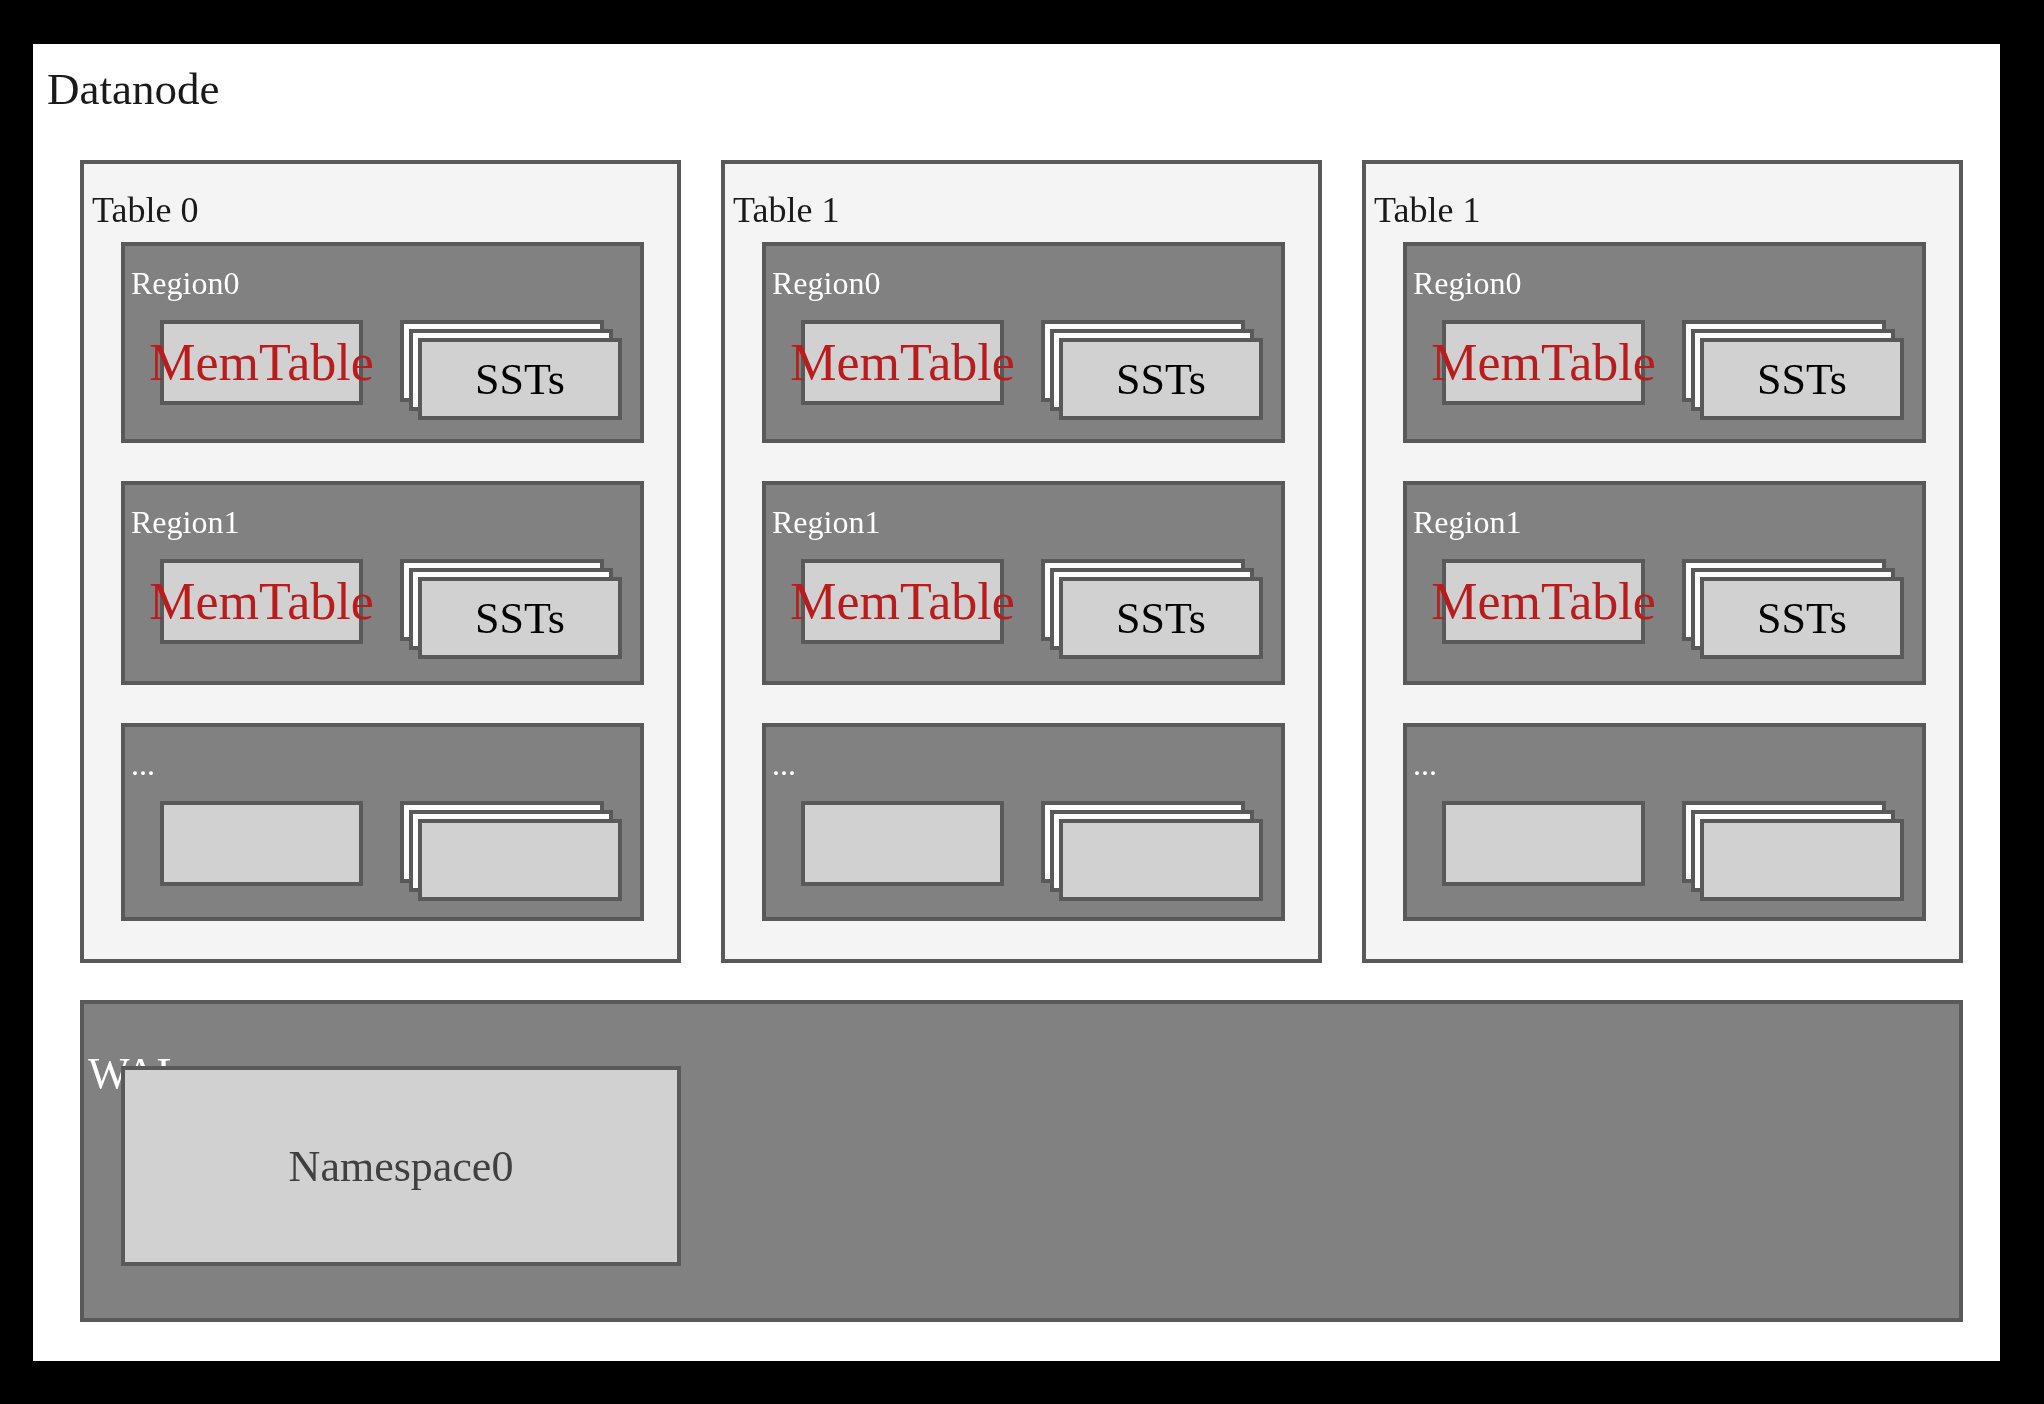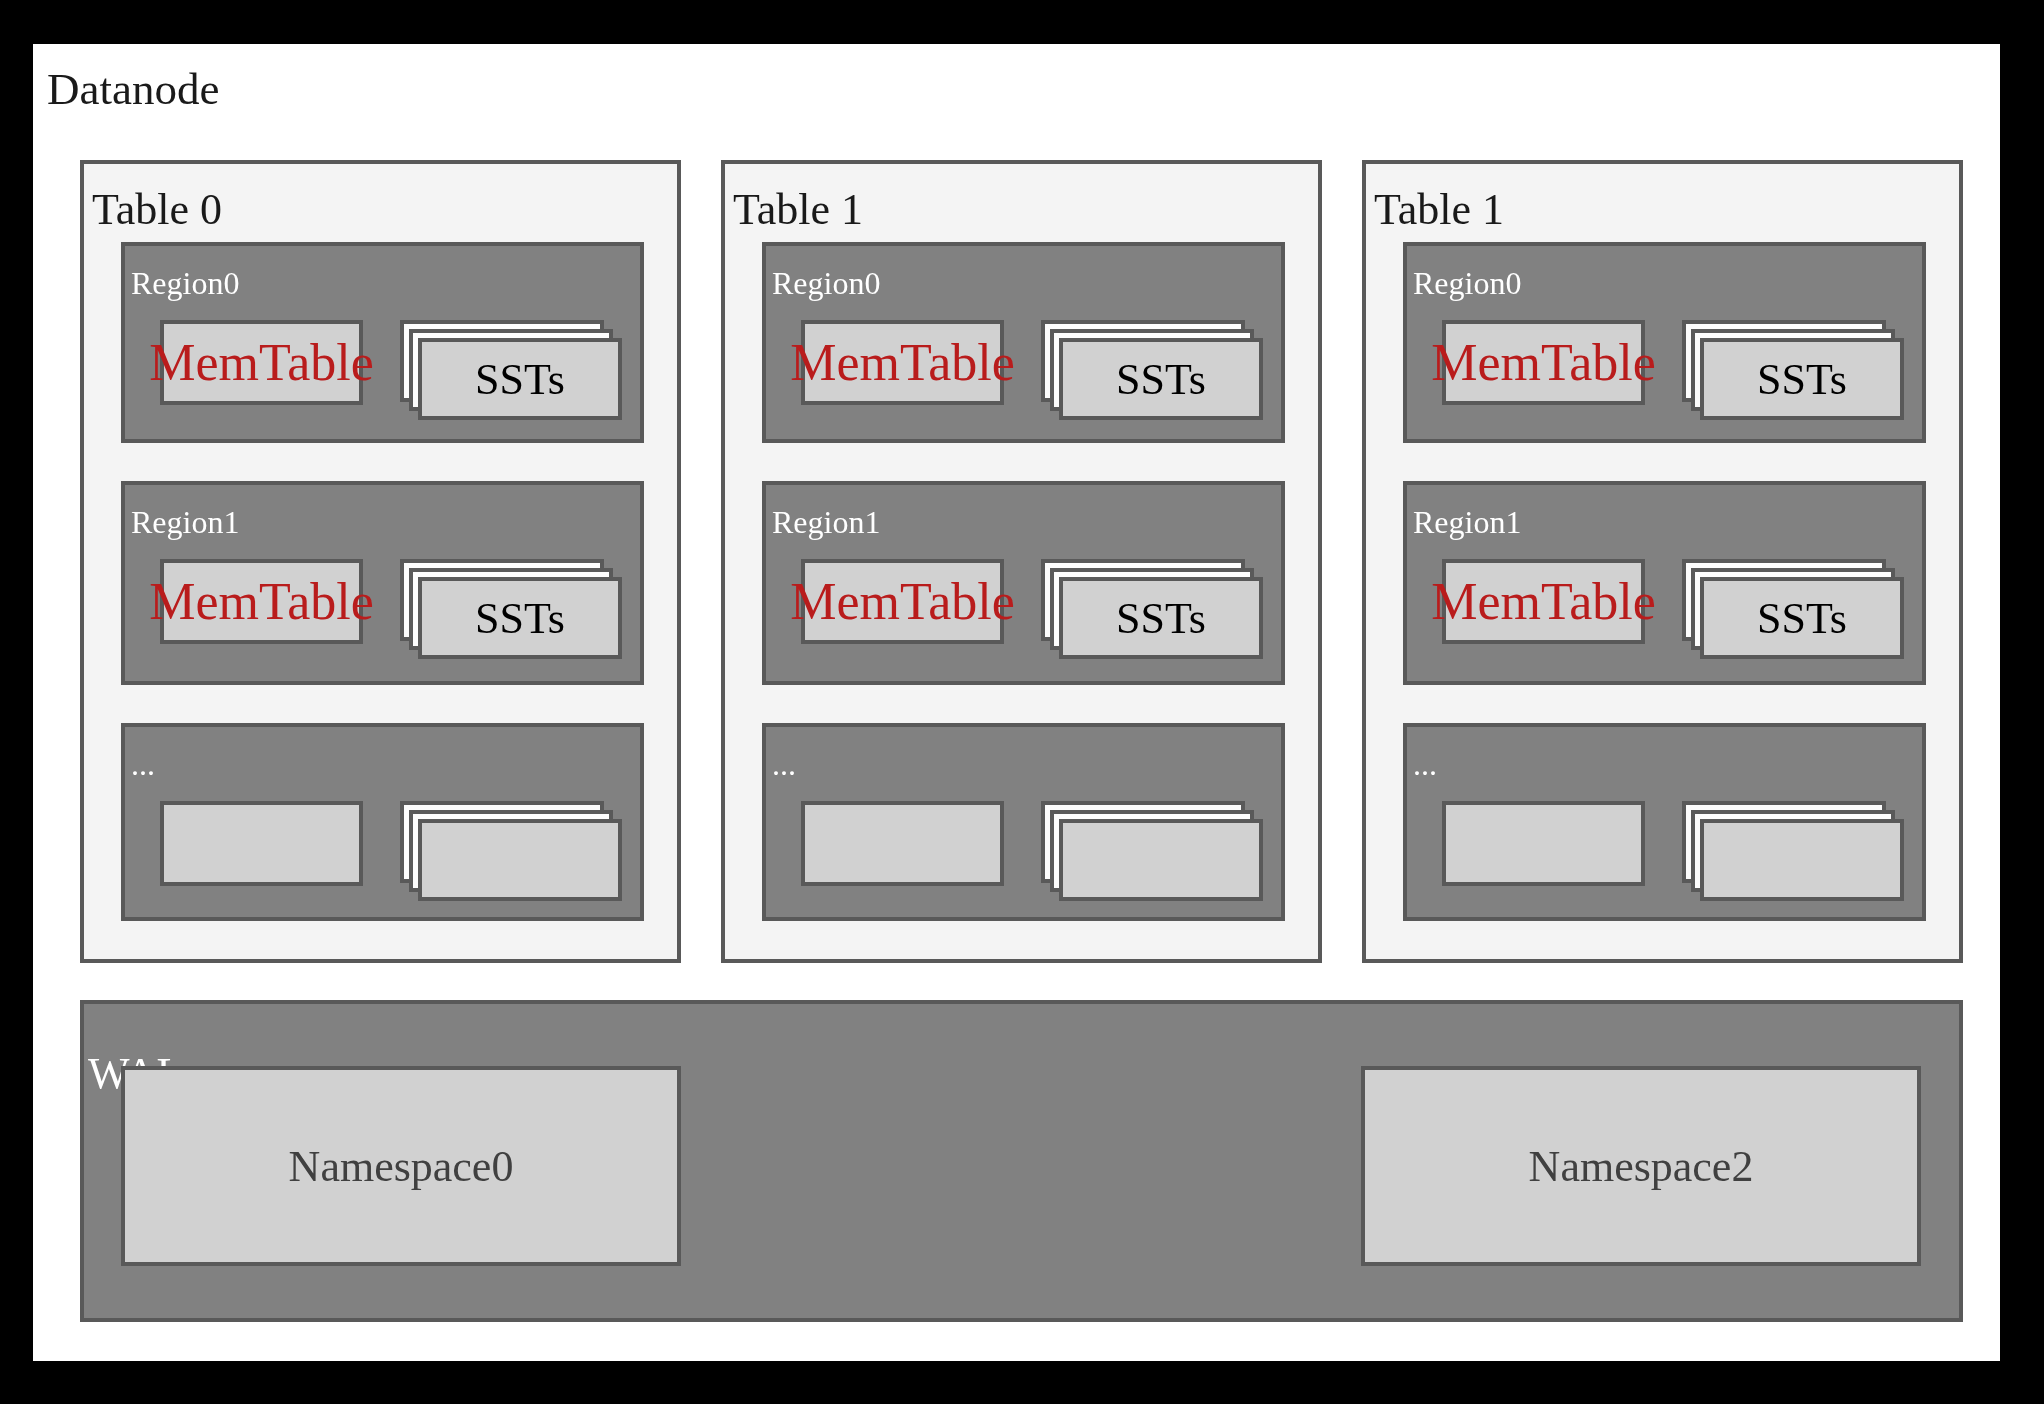--- a/index.html
+++ b/index.html
@@ -27,21 +27,21 @@
     position: absolute;
     top: 116px;
     width: 601px; height: 803px;
     box-sizing: border-box;
     background: #f4f4f4;
     border: 4px solid #595959;
   }
   .table-label {
     position: absolute;
     left: 8px; top: 22px;
-    font-size: 44px; line-height: 48px;
+    font-size: 36px; line-height: 48px;
     color: #1a1a1a;
     white-space: nowrap;
   }
   .region {
     position: absolute;
     left: 37px;
     width: 523px;
     box-sizing: border-box;
     background: #818181;
     border: 4px solid #595959;
@@ -221,16 +221,15 @@
         <div class="sheet s1"></div>
         <div class="sheet s2"></div>
         <div class="sheet front"></div>
       </div>
     </div>
   </div>
 
   <div class="wal-box">
     <div class="wal-label">WAL</div>
     <div class="namespace" style="left:37px">Namespace0</div>
-    <div class="namespace" style="left:1277px">Namespace2</div>
   </div>
 
 </div>
 
 </body></html>

